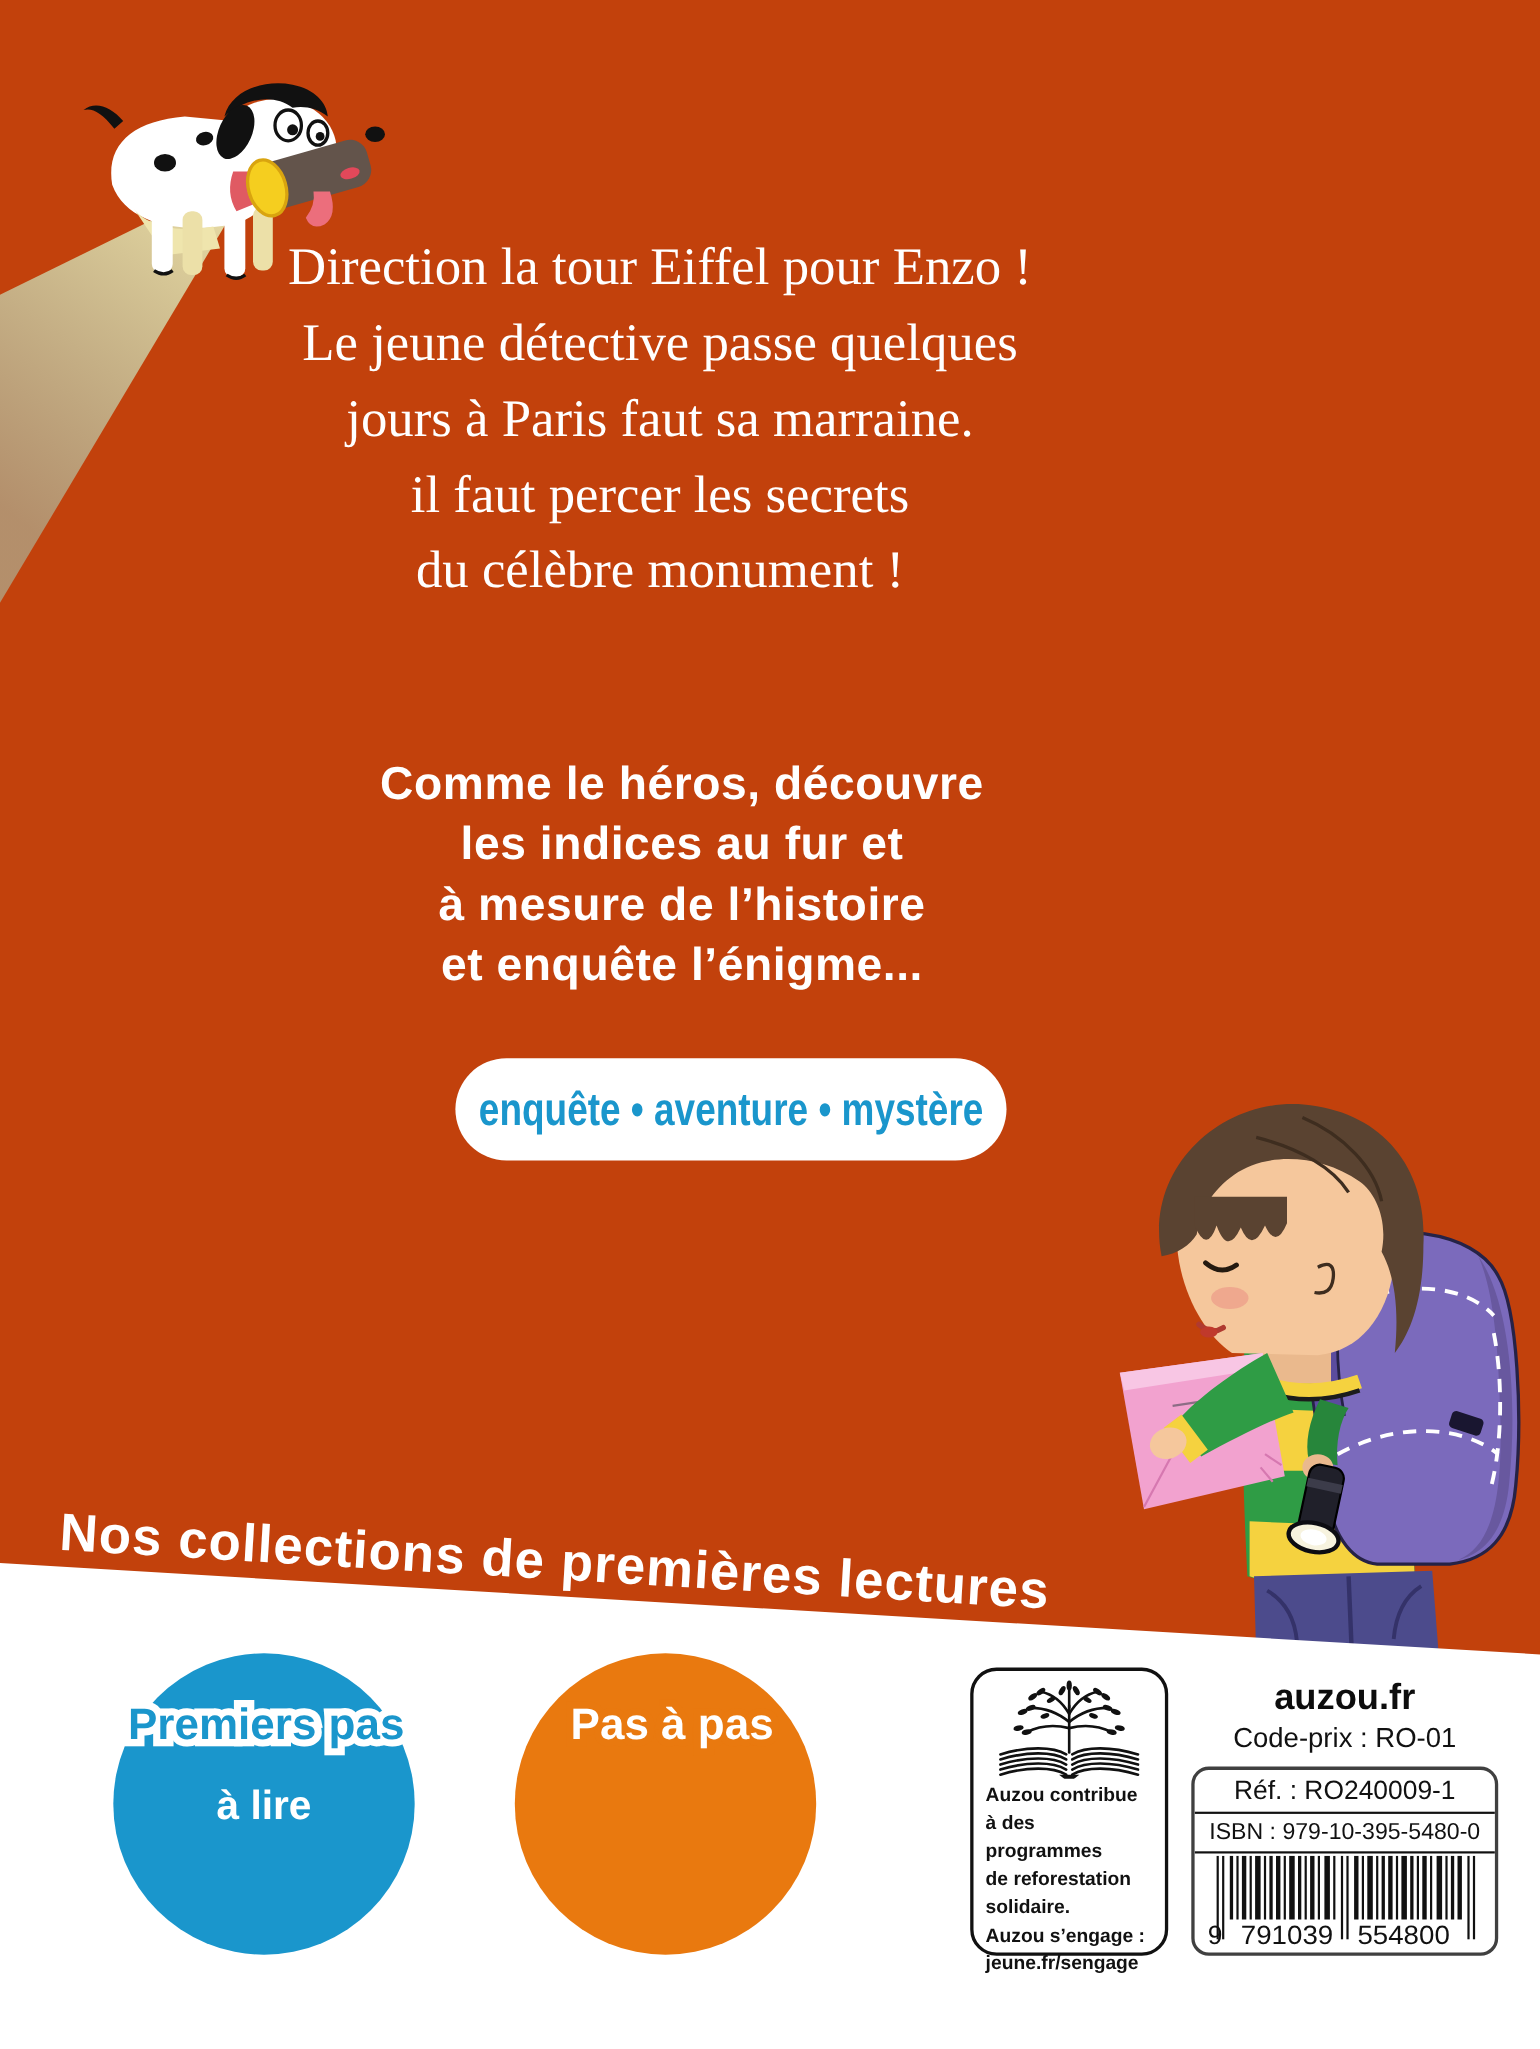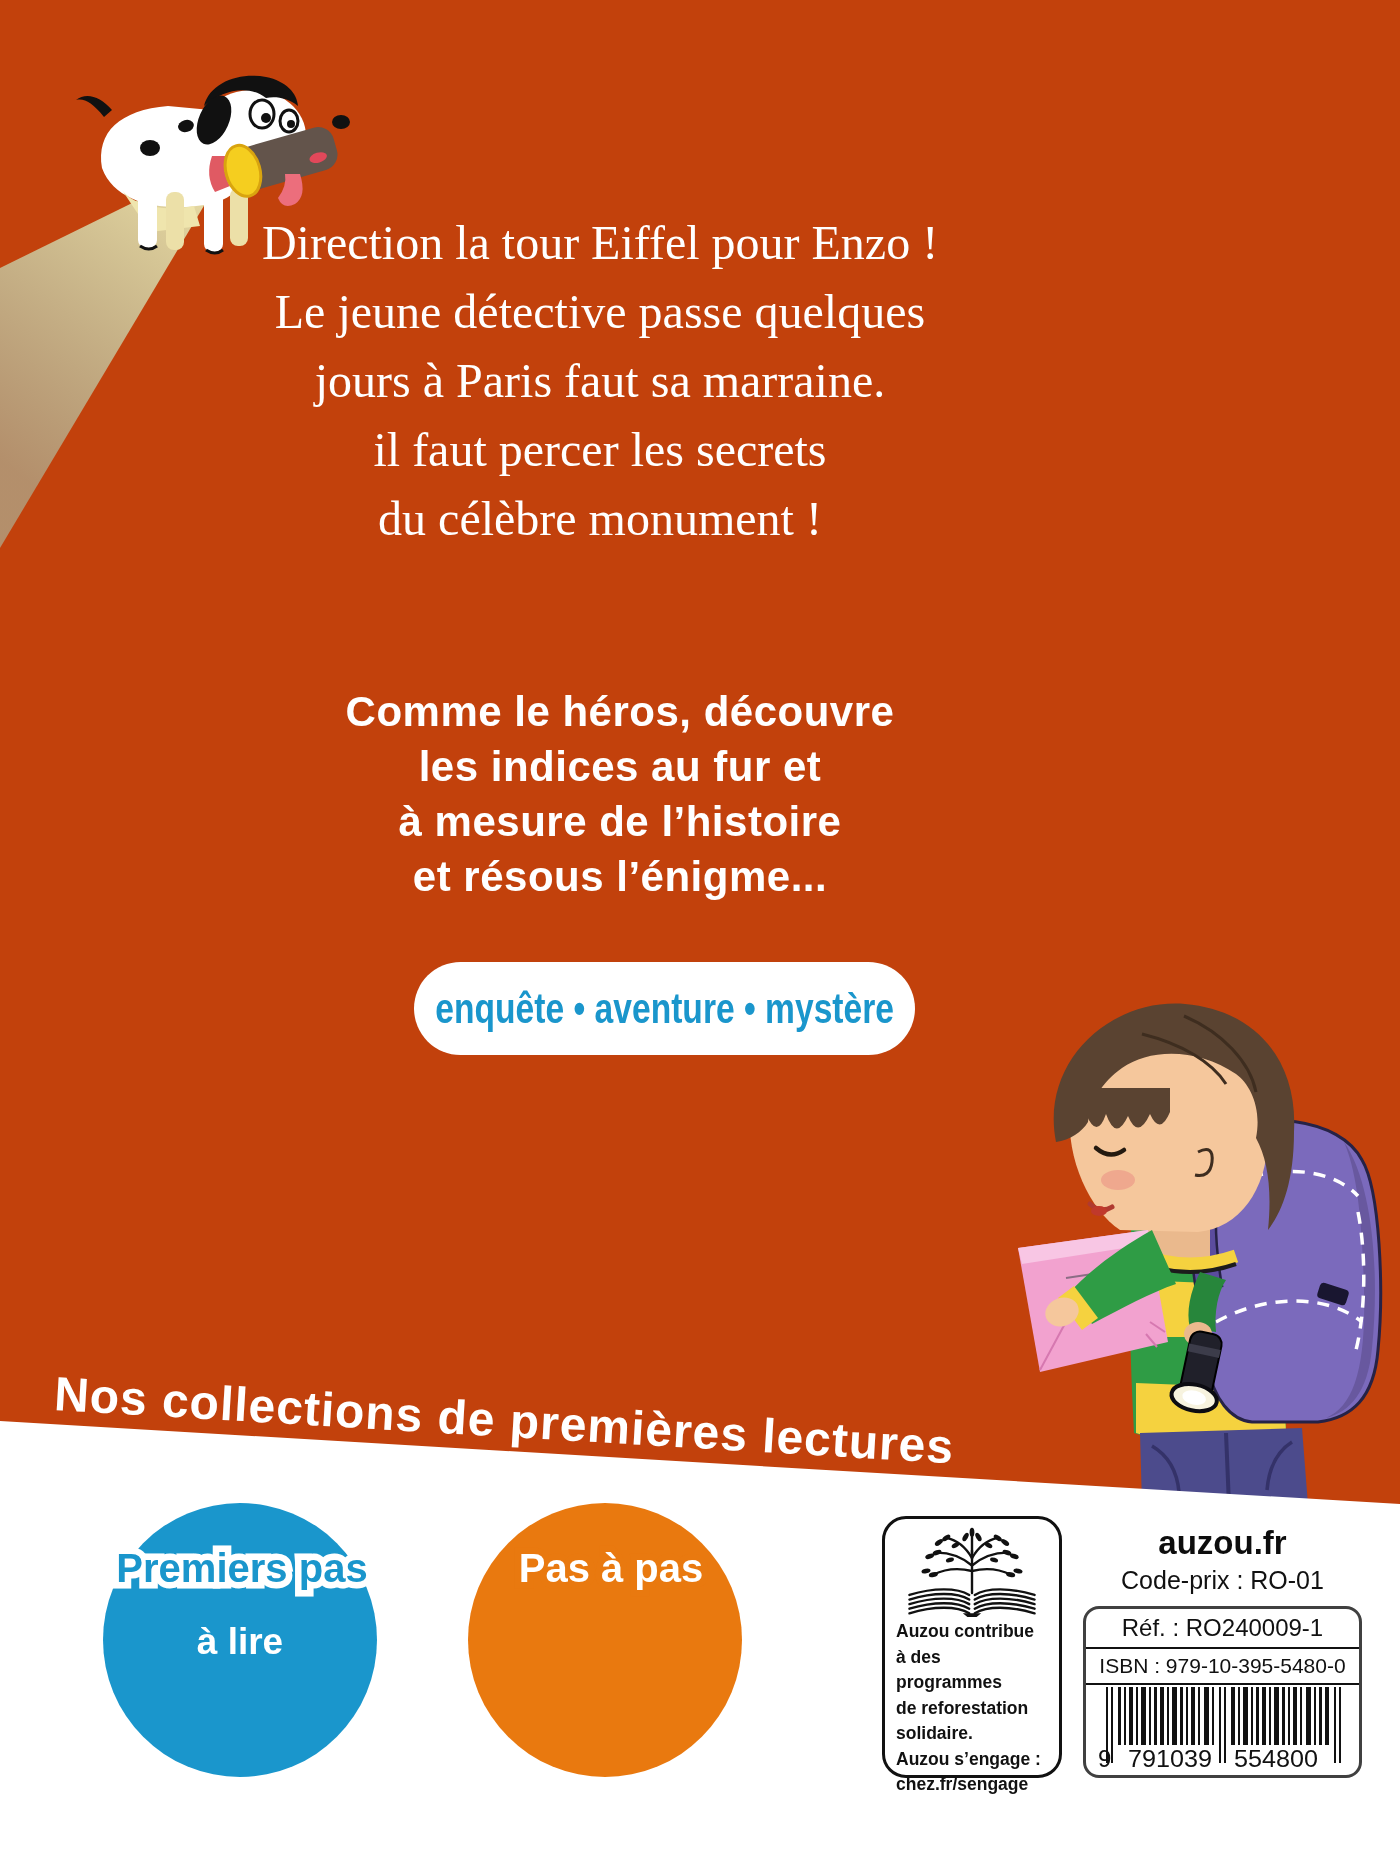--- a/index.html
+++ b/index.html
@@ -112,21 +112,21 @@
     <div>Le jeune détective passe quelques</div>
     <div>jours à Paris faut sa marraine.</div>
     <div>il faut percer les secrets</div>
     <div>du célèbre monument !</div>
   </div>
 
   <div class="abs tagline">
     <div>Comme le héros, découvre</div>
     <div>les indices au fur et</div>
     <div>à mesure de l’histoire</div>
-    <div>et résous l’énigme...</div>
+    <div>et enquête l’énigme...</div>
   </div>
 
   <div class="abs genre-pill">
     <span>enquête • aventure • mystère</span>
   </div>
 
   <svg class="abs" style="left:1000px;top:990px;" width="400" height="515" viewBox="0 0 400 515">
 
     <path d="M150,128 C128,180 126,290 134,443 C180,458 250,456 286,440 L282,300 L252,160 C230,130 180,112 150,128 Z" fill="#2f9c45"></path>
     <path d="M134,290 L282,296 L283,347 L136,347 Z" fill="#f5d23f"></path>
@@ -251,21 +251,21 @@
           <ellipse cx="56" cy="38" rx="4.5" ry="2.4" transform="rotate(-18 56 38)"></ellipse>
             <ellipse cx="104" cy="38" rx="4.5" ry="2.4" transform="rotate(18 104 38)"></ellipse>
         </g>
       </svg>
       <div class="rtext">
         <div>Auzou contribue</div>
         <div>à des programmes</div>
         <div>de reforestation</div>
         <div>solidaire.</div>
         <div>Auzou s’engage :</div>
-        <div>chez.fr/sengage</div>
+        <div>jeune.fr/sengage</div>
       </div>
     </div>
 
     <div class="abs pub-site">auzou.fr</div>
     <div class="abs pub-price">Code-prix : RO-01</div>
 
     <div class="abs barcode-box">
       <div class="bc-row bc-ref">Réf. : RO240009-1</div>
       <div class="bc-row bc-isbn">ISBN : 979-10-395-5480-0</div>
       <svg class="bc-bars" width="250" height="94" viewBox="0 0 250 94">

